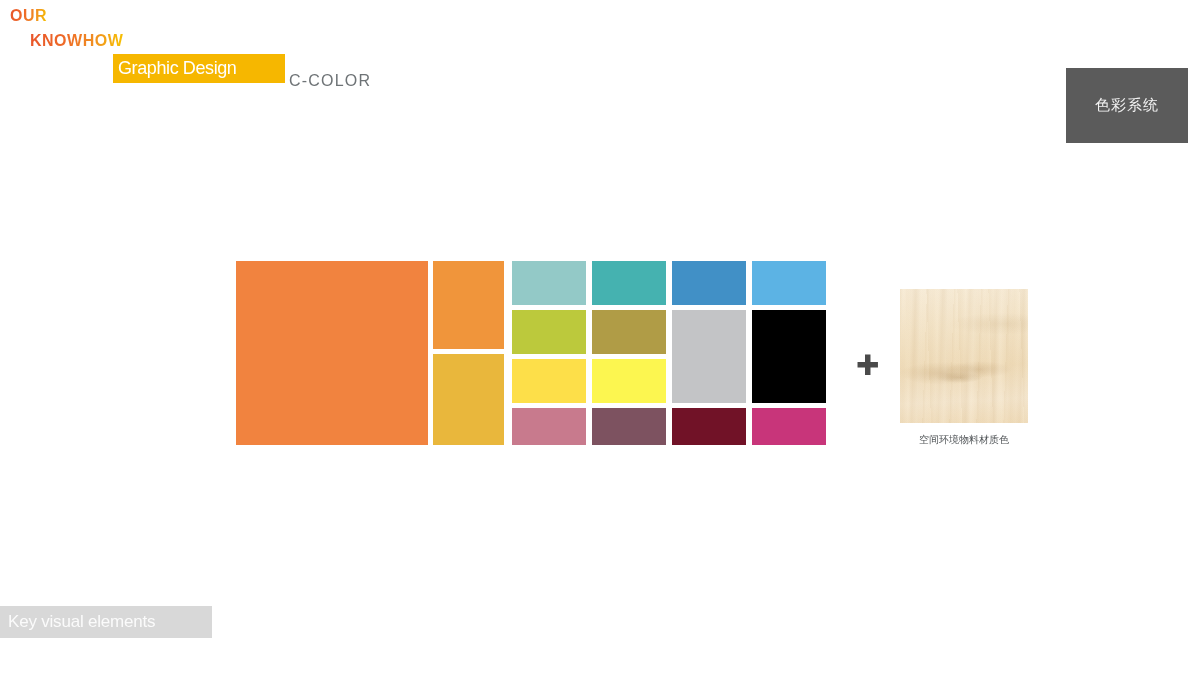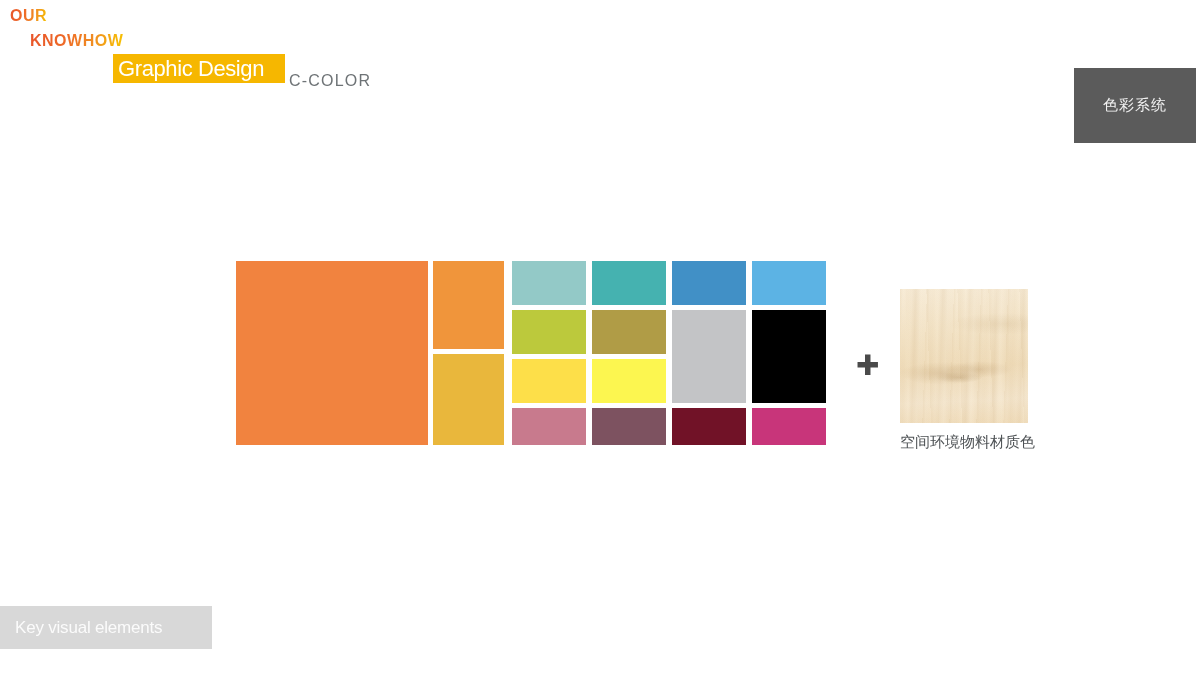--- a/index.html
+++ b/index.html
@@ -25,32 +25,32 @@
   .kh-line2 { top: 33px; margin-left: 20px; }
 
   .gd-bar {
     position: absolute; left: 113px; top: 54px;
     width: 172px; height: 29px;
     background: #F6B700;
     display: flex; align-items: center; justify-content: flex-start;
     padding-left: 5px;
   }
   .gd-bar span {
-    color: #ffffff; font-size: 22px; font-weight: 500;
+    color: #ffffff; font-size: 18px; font-weight: 500;
     letter-spacing: -0.4px; white-space: nowrap;
   }
   .ccolor {
     position: absolute; left: 289px; top: 72px;
     font-size: 16px; color: #6E7376; letter-spacing: 1.2px;
     white-space: nowrap;
   }
 
   
   .corner-badge {
-    position: absolute; right: 4px; top: 68px;
+    position: absolute; right: 12px; top: 68px;
     width: 122px; height: 75px;
     background: #5B5B5B;
     display: flex; align-items: center; justify-content: center;
   }
   .corner-badge span {
     color: #F2F2F2; font-size: 15px; letter-spacing: 1px;
     font-family: "DejaVu Sans", sans-serif;
   }
 
   
@@ -77,21 +77,21 @@
         rgba(170,136,86,0.05) 0px, rgba(255,248,232,0.10) 9px,
         rgba(170,136,86,0.04) 18px, rgba(255,248,232,0.08) 31px),
       radial-gradient(ellipse 62px 16px at 34% 63%, rgba(176,140,90,0.30) 0%, rgba(176,140,90,0.10) 45%, rgba(176,140,90,0) 72%),
       radial-gradient(ellipse 44px 11px at 62% 60%, rgba(176,140,90,0.26) 0%, rgba(176,140,90,0) 75%),
       radial-gradient(ellipse 30px 7px at 46% 66%, rgba(160,124,74,0.28) 0%, rgba(160,124,74,0) 78%),
       radial-gradient(ellipse 70px 14px at 80% 26%, rgba(182,148,98,0.16) 0%, rgba(182,148,98,0) 78%),
       linear-gradient(177deg, #F7EBD6 0%, #F3E3C6 30%, #EFDBB8 58%, #F4E5CC 82%, #F0DCBA 100%);
   }
   .wood-cap {
     margin-top: 10px; width: 128px; text-align: center;
-    font-size: 15px; color: #4E5255; white-space: nowrap;
+    font-size: 10px; color: #4E5255; white-space: nowrap;
     font-family: "DejaVu Sans", sans-serif;
   }
 
   
   .bracket { position: absolute; }
   .bracket .bar {
     position: absolute; left: 0; top: 20px;
     height: 2px; background: #6D7174; width: 100%;
   }
   .bracket .tick-l, .bracket .tick-r {
@@ -101,23 +101,23 @@
   .bracket .tick-r { right: 0; }
   .bracket .cap {
     position: absolute; top: 32px; left: 0; width: 100%;
     text-align: center; font-size: 13px; color: #4E5255;
     white-space: nowrap; font-family: "DejaVu Sans", sans-serif;
   }
 
   
   .bottom-bar {
     position: absolute; left: 0; top: 606px;
-    width: 212px; height: 43px;
+    width: 212px; height: 32px;
     background: #D8D8D8;
-    display: flex; align-items: center; padding-left: 15px;
+    display: flex; align-items: center; padding-left: 8px;
   }
   .bottom-bar span {
     color: #FBFBFB; font-size: 17px; letter-spacing: -0.2px;
     white-space: nowrap;
   }
 </style>
 </head>
 <body>
 
 <div id="slide">

